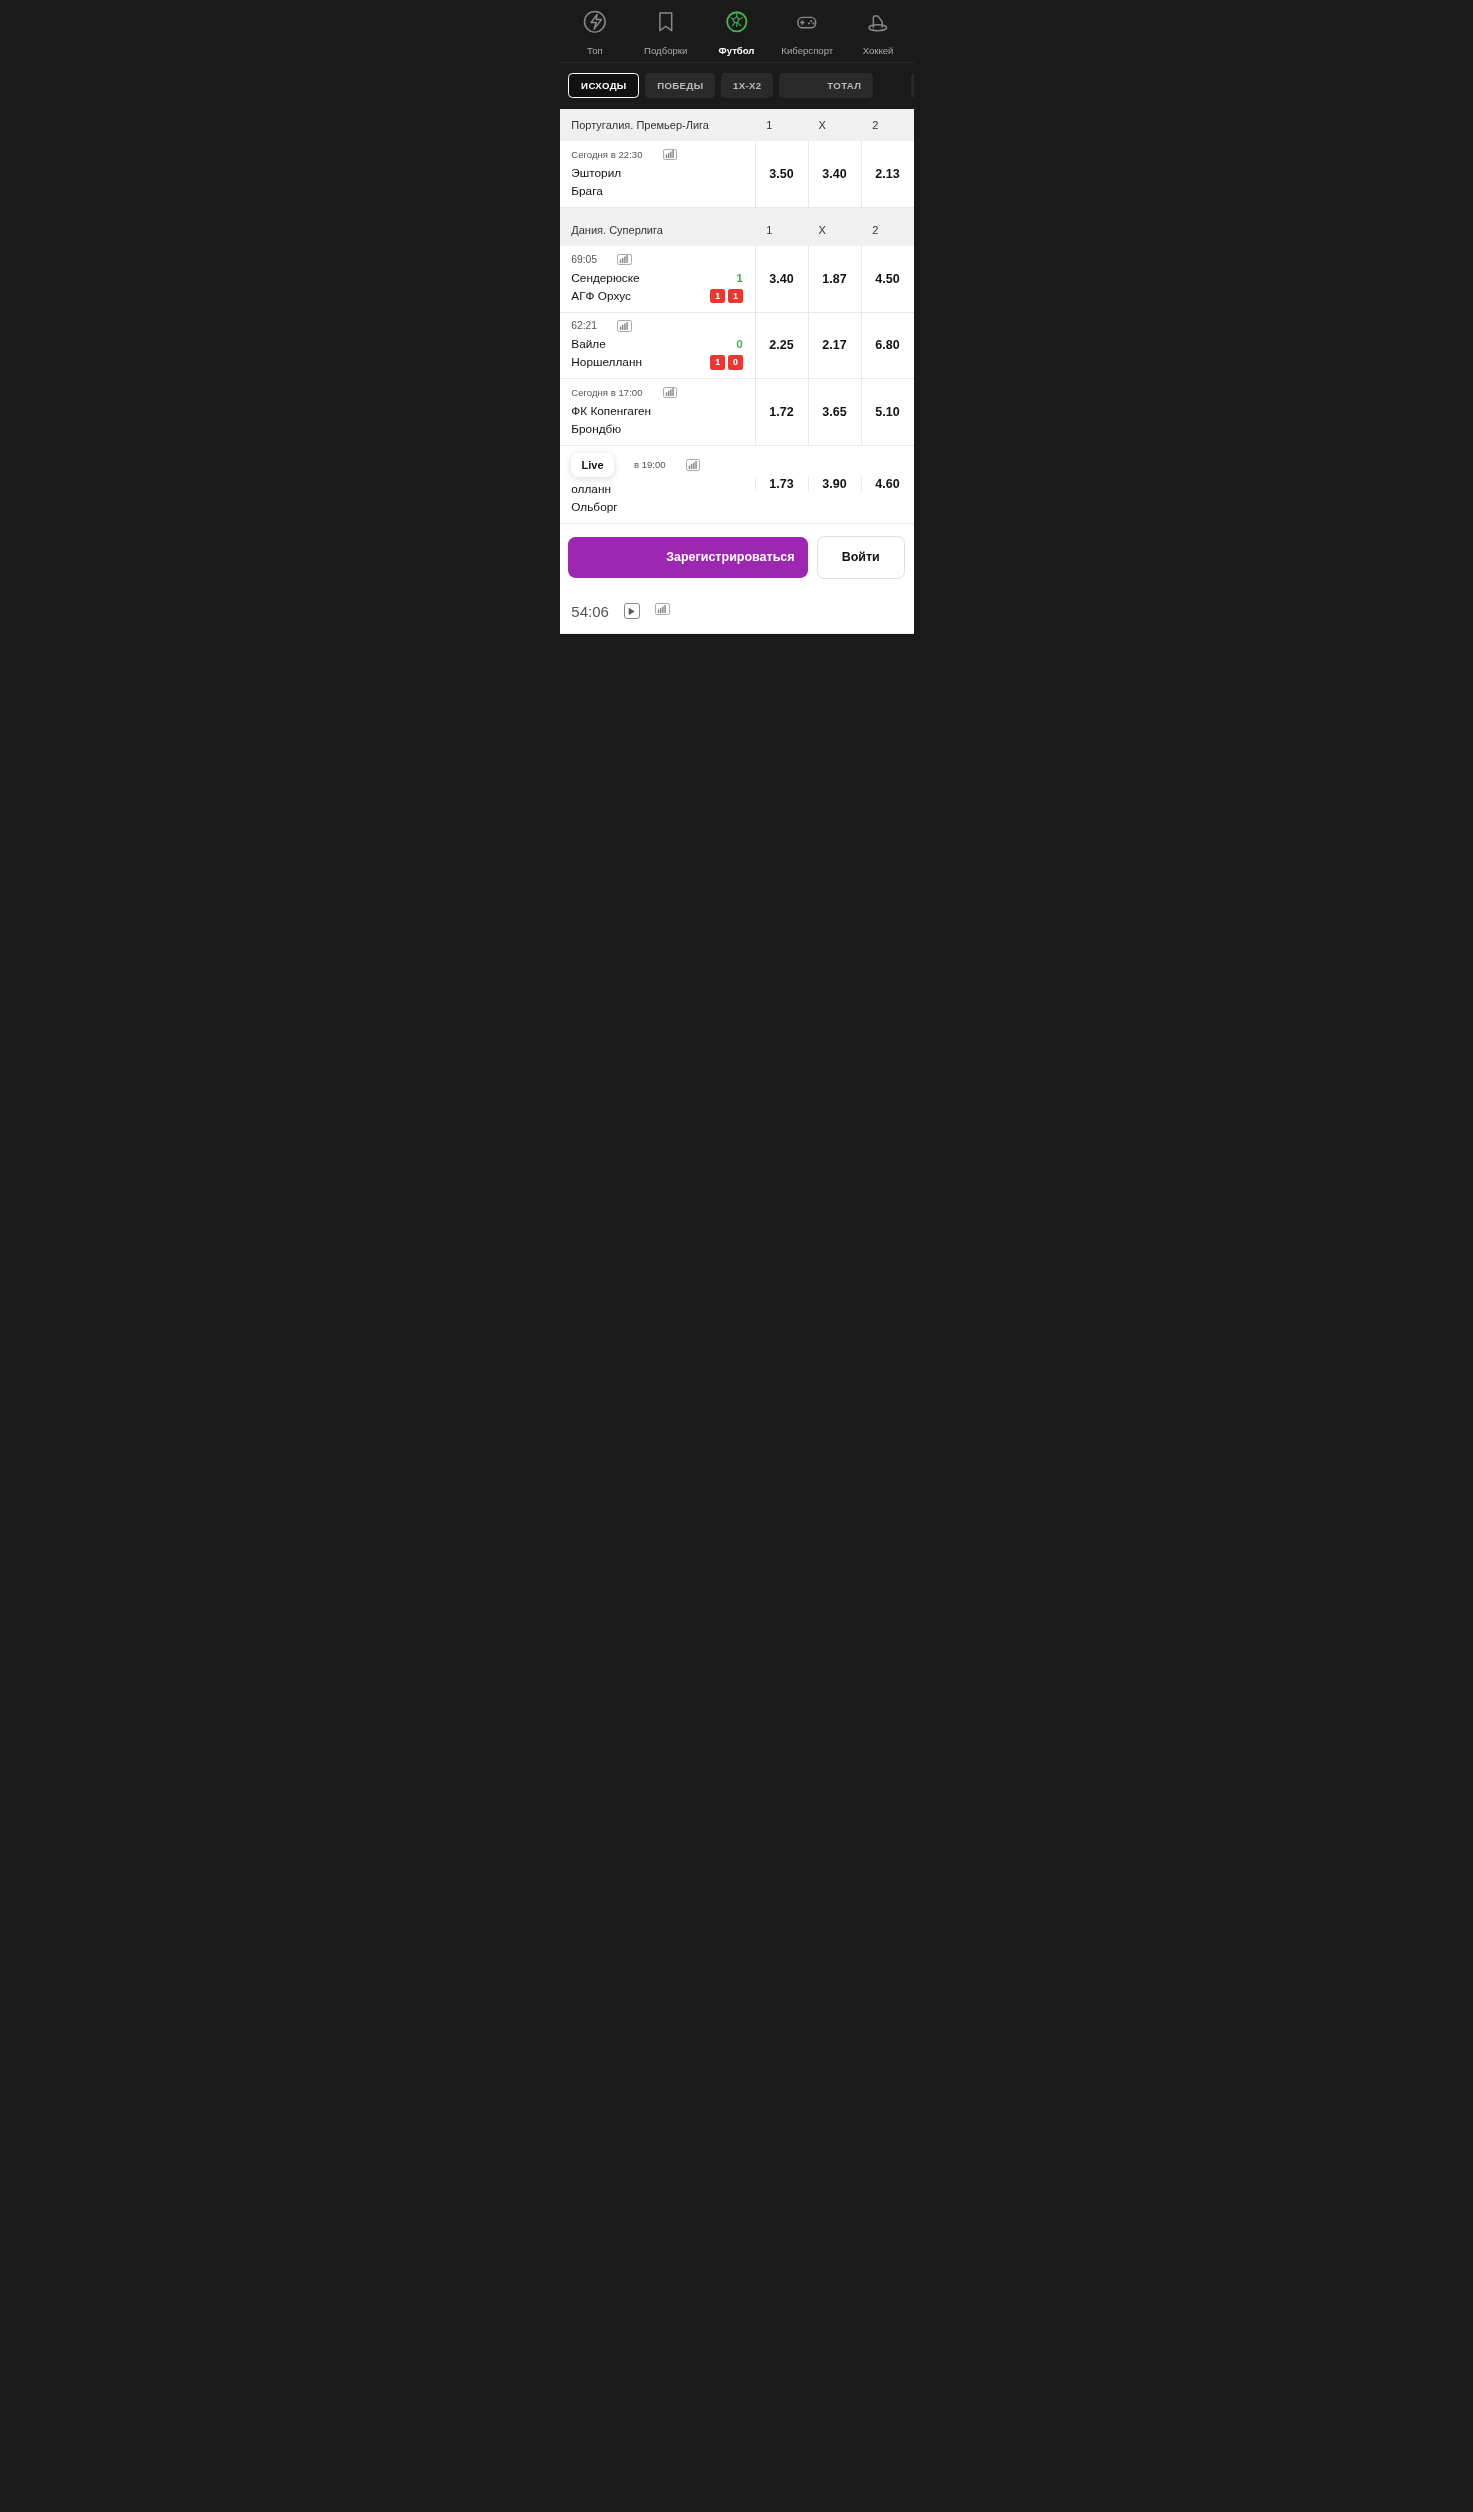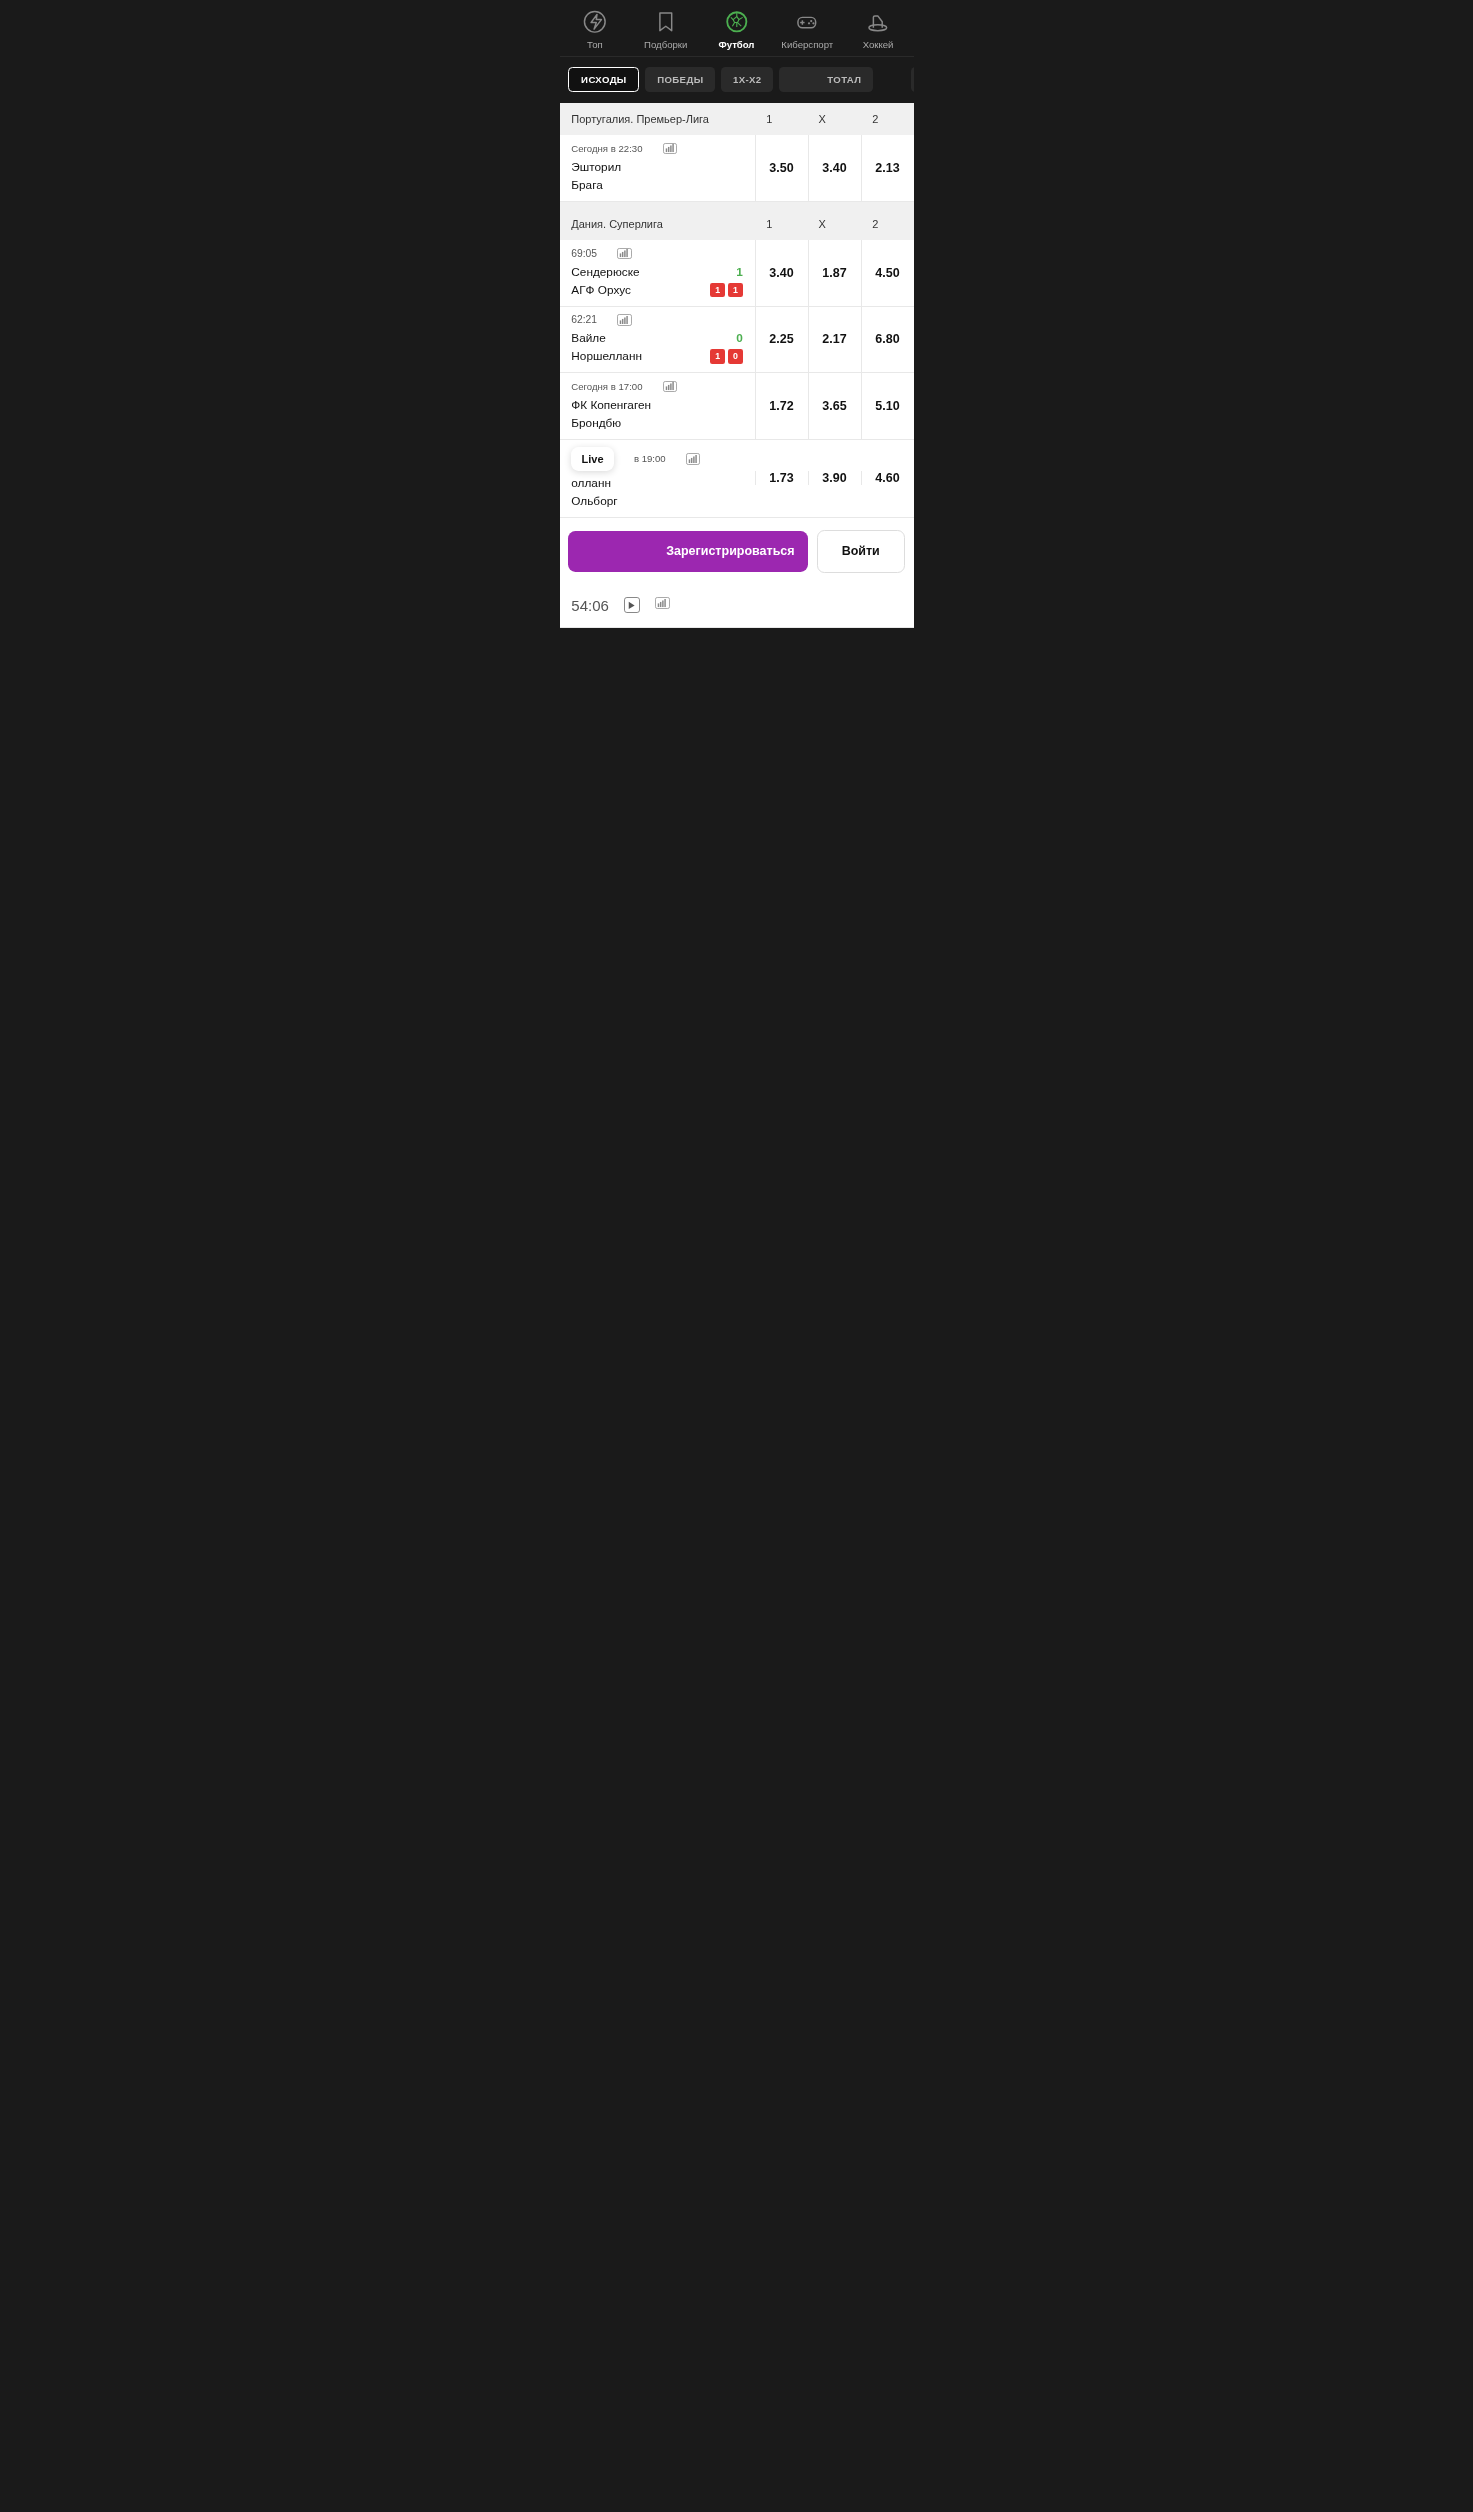--- a/index.html
+++ b/index.html
@@ -19,21 +19,21 @@
       display: flex;
       justify-content: space-around;
       align-items: center;
       padding: 8.8px 0 5.9px;
       border-bottom: 0.7px solid #2a2a2a;
     }
     .nav-item {
       display: flex;
       flex-direction: column;
       align-items: center;
-      gap: 4px;
+      gap: 10px;
       cursor: pointer;
       min-width: 52px;
       text-align: center;
     }
     .nav-icon {
       width: 26.5px;
       height: 26.5px;
       display: flex;
       align-items: center;
       justify-content: center;

